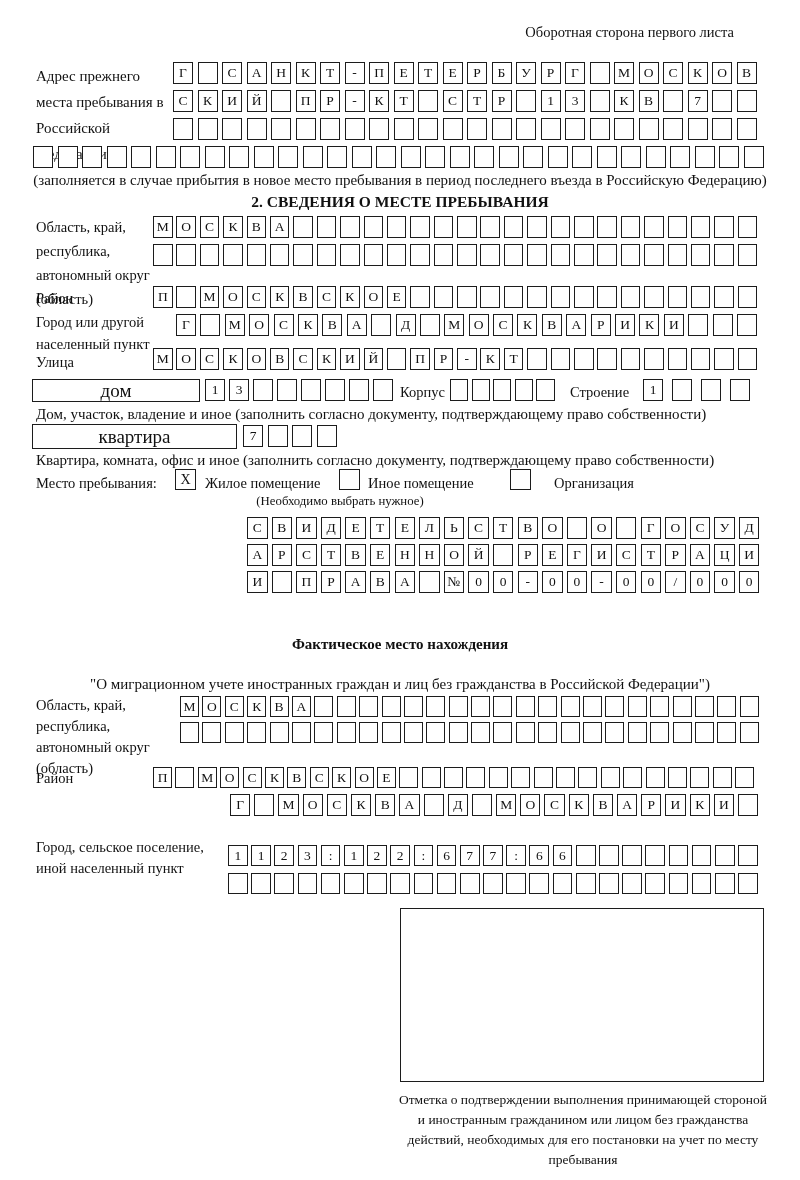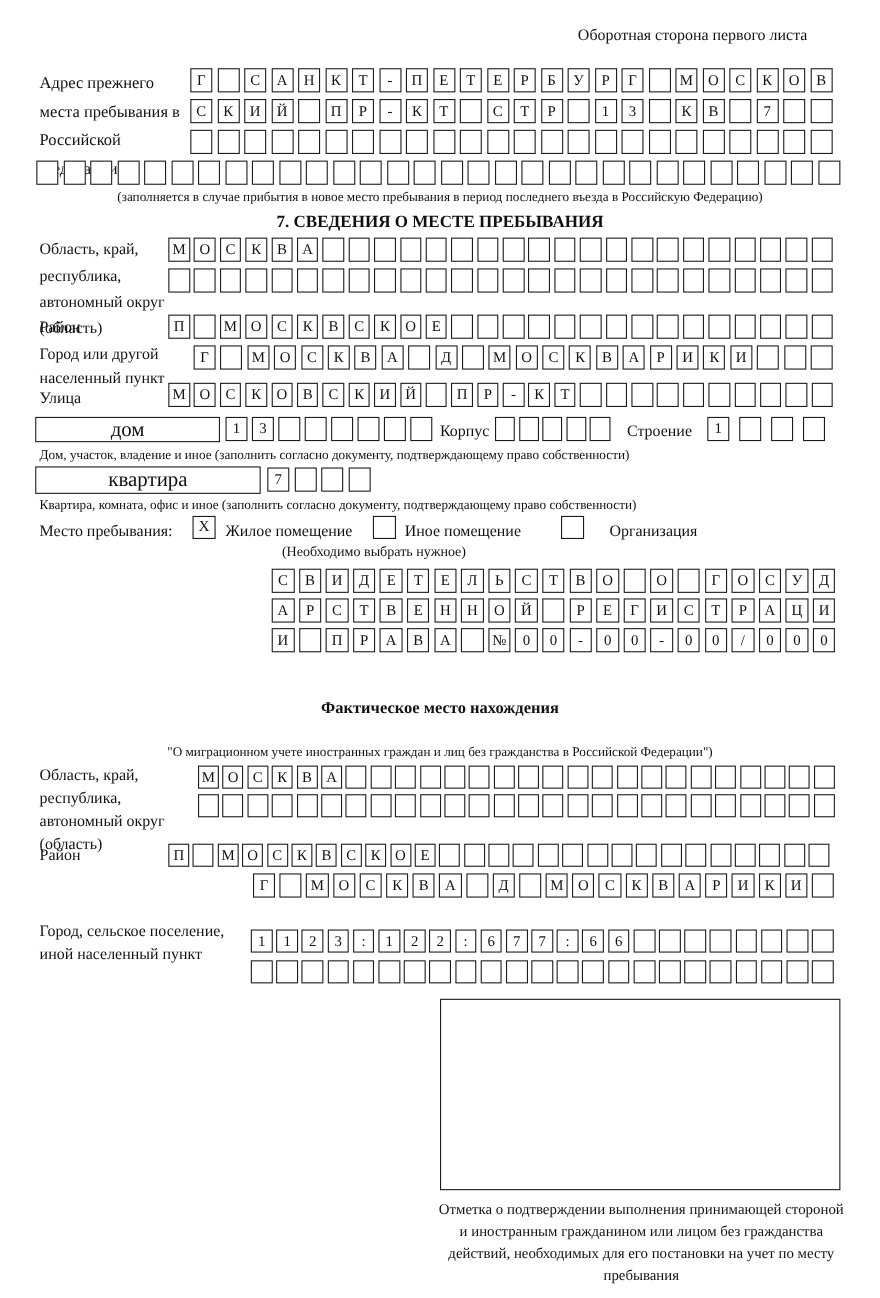--- a/index.html
+++ b/index.html
@@ -16,21 +16,21 @@
   .p234{column-gap:3.9px;} .p234 .cell{width:19.5px;}
   .p244{column-gap:4.4px;} .p244 .cell{width:20px;}
   .p224{column-gap:3.4px;} .p224 .cell{width:19px;height:21px;}
   .p246{column-gap:4.1px;} .p246 .cell{width:20.5px;}
   .p232{column-gap:3.5px;} .p232 .cell{width:19.7px;height:21px;}
   .p242{column-gap:4px;}   .p242 .cell{width:20.2px;}
   .p24{column-gap:4px;}    .p24 .cell{width:20px;}
   .p216{column-gap:3.4px;} .p216 .cell{width:18.2px;}
   .p29{column-gap:9px;}    .p29 .cell{width:20px;}
   .fieldbox{position:absolute;border:1.5px solid #1c1c1c;display:flex;align-items:center;justify-content:center;font-size:19px;background:#fff;box-sizing:border-box;}
-  .caption{font-size:12px;}
+  .caption{font-size:15px;}
   .center{left:0;width:800px;text-align:center;}
   .sec-title{font-weight:bold;font-size:15.5px;}
   .cb{position:absolute;width:21px;height:21px;border:1.5px solid #1c1c1c;display:flex;align-items:center;justify-content:center;font-size:14px;box-sizing:border-box;background:#fff;}
   .stamp{position:absolute;border:1.6px solid #1c1c1c;background:#fff;box-sizing:border-box;}
 </style>
 </head>
 <body>
 
 <div class="page">
 
@@ -142,21 +142,21 @@
       <span class="cell"></span>
       <span class="cell"></span>
       <span class="cell"></span>
       <span class="cell"></span>
       <span class="cell"></span>
       <span class="cell"></span>
       <span class="cell"></span>
     </div>
   <div class="abs caption center" style="top:172px;">(заполняется в случае прибытия в новое место пребывания в период последнего въезда в Российскую Федерацию)</div>
 
-  <div class="abs sec-title center" style="top:193px;">7. СВЕДЕНИЯ О МЕСТЕ ПРЕБЫВАНИЯ</div>
+  <div class="abs sec-title center" style="top:193px;">2. СВЕДЕНИЯ О МЕСТЕ ПРЕБЫВАНИЯ</div>
 
   <div class="abs lbl" style="left:36px;top:215px;width:118px;">Область, край, республика, автономный округ (область)</div>
   <div class="boxrow p234" style="left:153px;top:216px;">
       <span class="cell">М</span>
       <span class="cell">О</span>
       <span class="cell">С</span>
       <span class="cell">К</span>
       <span class="cell">В</span>
       <span class="cell">А</span>
       <span class="cell"></span>

